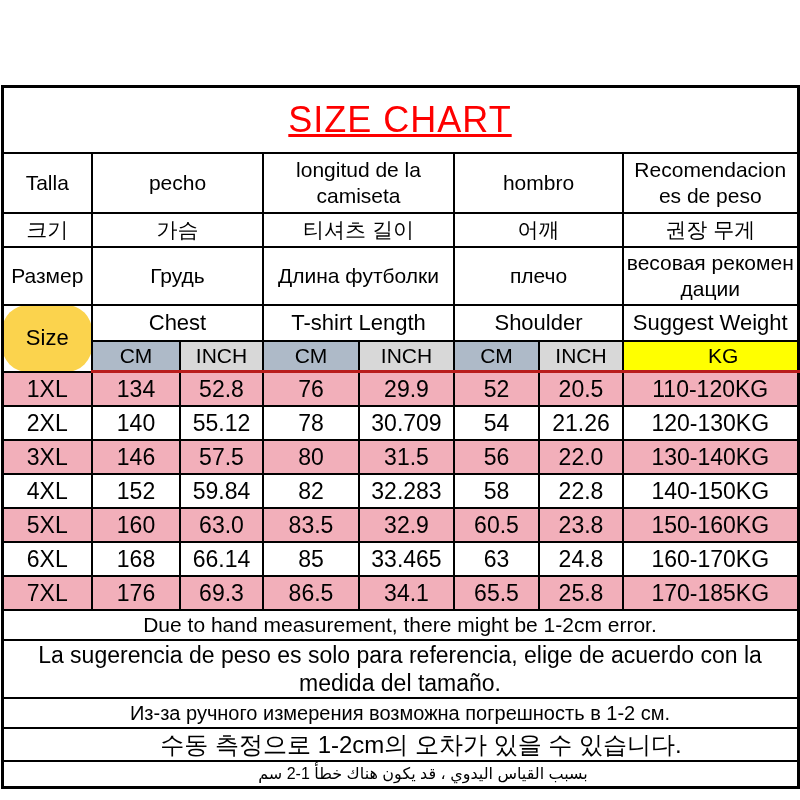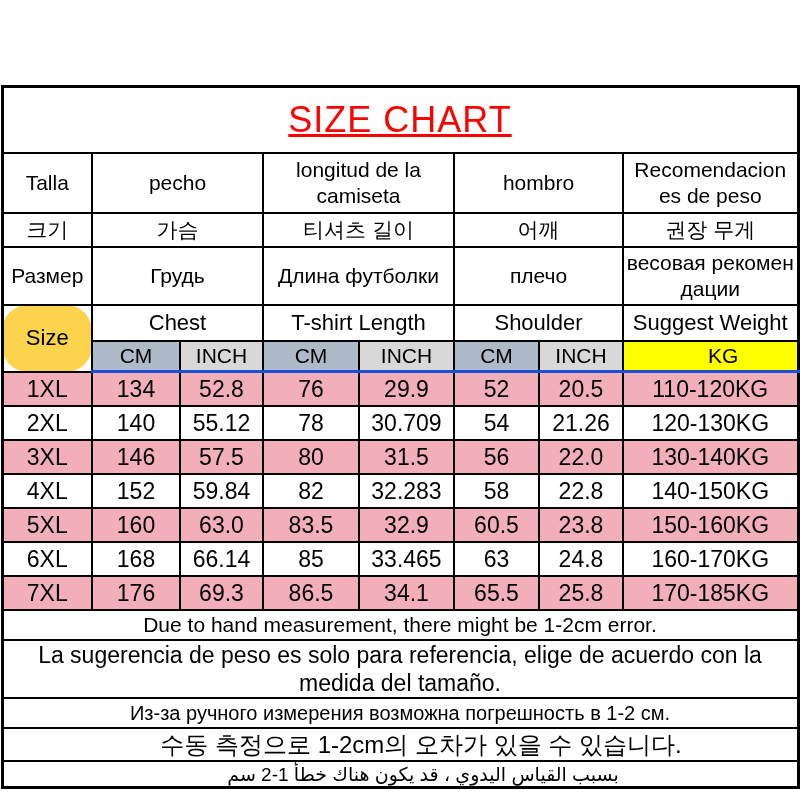--- a/index.html
+++ b/index.html
@@ -40,36 +40,36 @@
   .col-ln-in  { width: 95px; }
   .col-sh-cm  { width: 85px; }
   .col-sh-in  { width: 84px; }
   .col-weight { width: 175px; }
 
   .r-title td { height: 64px; font-size: 36px; color: #fe0000; letter-spacing: 1px; text-decoration: underline; }
   .r-es td    { height: 58px; font-size: 21px; }
   .r-ko td    { height: 32px; font-size: 21px; }
   .r-ru td    { height: 56px; font-size: 21px; }
   .r-en td    { height: 34px; font-size: 22px; }
-  .r-units td { height: 28px; font-size: 21px; border-bottom: 3px solid #1d4ed8; }
+  .r-units td { height: 28px; font-size: 21px; border-bottom: 3px solid #b91c1c; }
   .r-data td  { height: 32px; font-size: 23px; }
 
   .size-head  { background: #fbd34d; font-size: 27px; border-radius: 26px; }
   .cm-cell    { background: #aebac8; }
   .inch-cell  { background: #d8d8d8; }
   .kg-cell    { background: #ffff00; padding-left: 28px; }
   .pink td    { background: #f2afba; }
   .wrap-any   { word-break: break-all; }
 
   .r-note td  { font-size: 21px; }
   .n-en td { height: 28px; font-size: 21px; }
   .n-es td { height: 30px; font-size: 23px; }
   .n-ru td { height: 28px; font-size: 20px; margin-left: 40px; }
   .n-kr td { height: 31px; font-size: 24px; padding-left: 44px; }
-  .n-ar td { height: 24px; font-size: 19px; padding-left: 48px; }
+  .n-ar td { height: 24px; font-size: 16px; padding-left: 48px; }
 </style>
 </head>
 <body>
 
 <div class="page">
   <table class="size-chart">
     <colgroup>
       <col class="col-size">
         <col class="col-ch-cm">
         <col class="col-ch-in">

